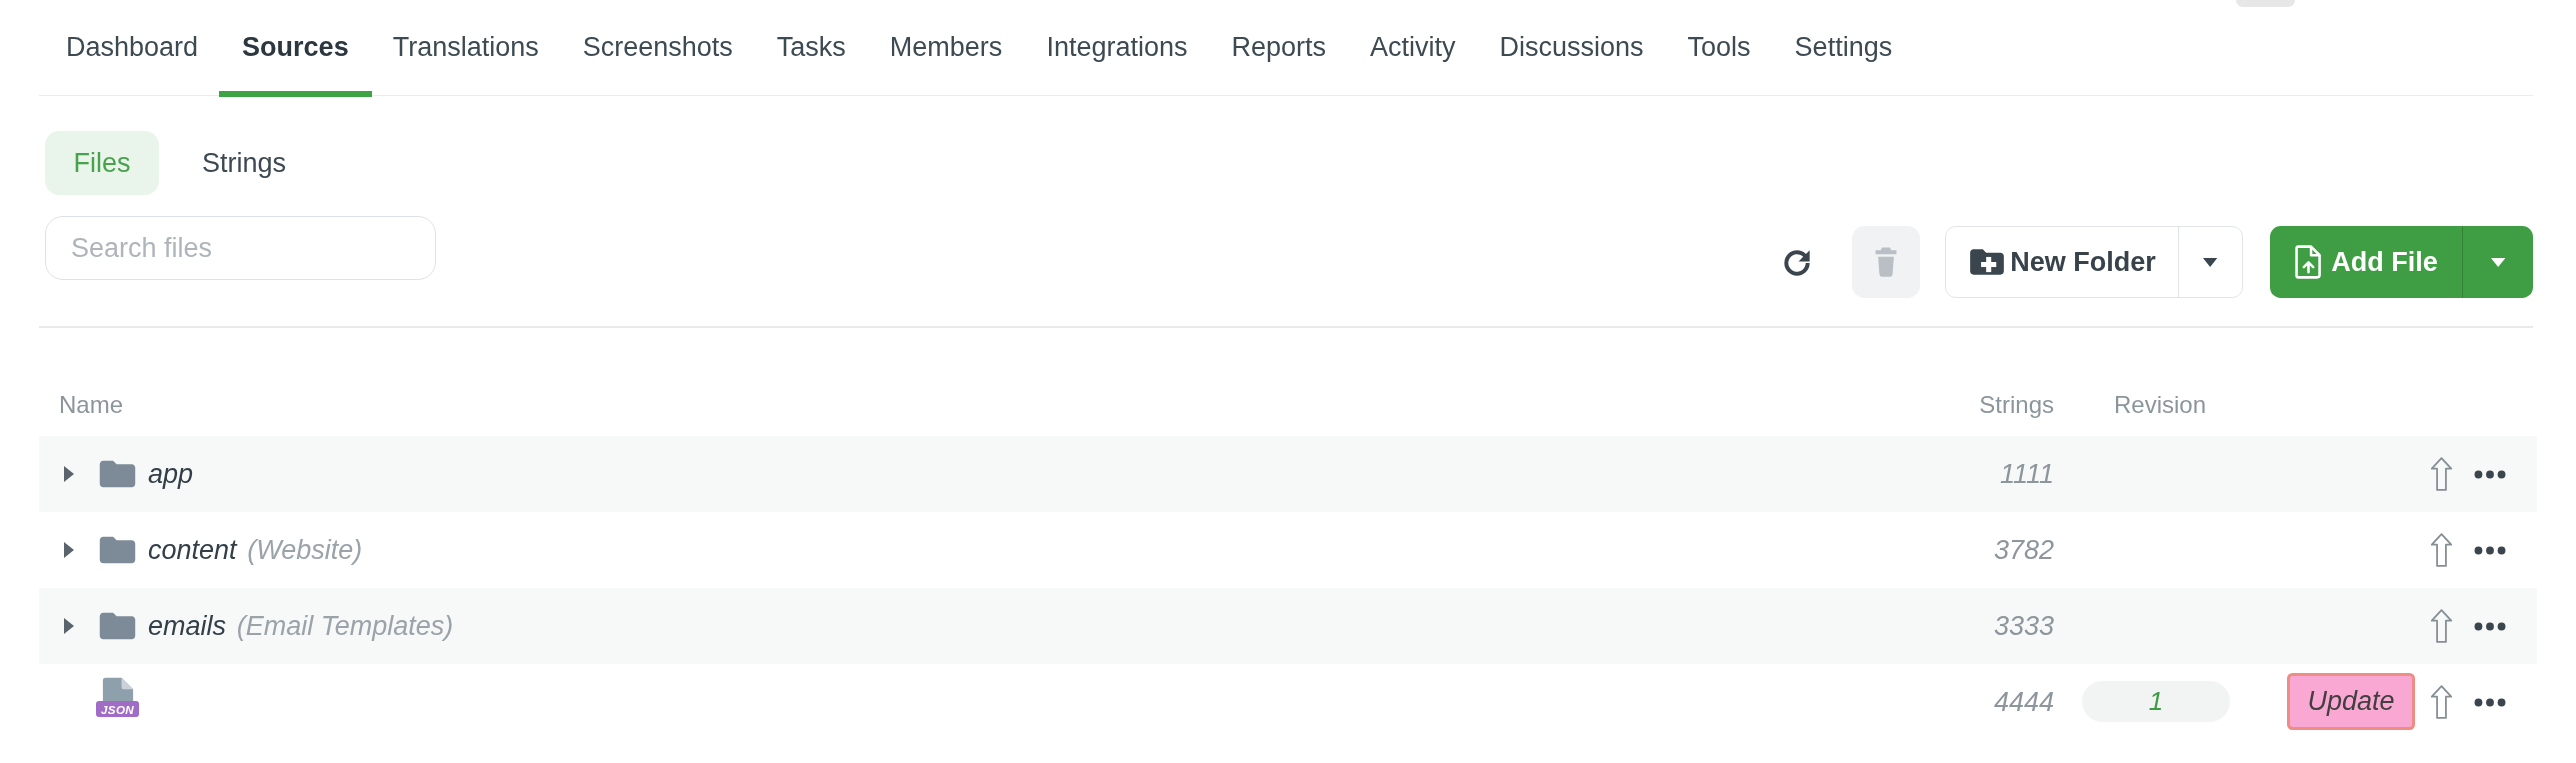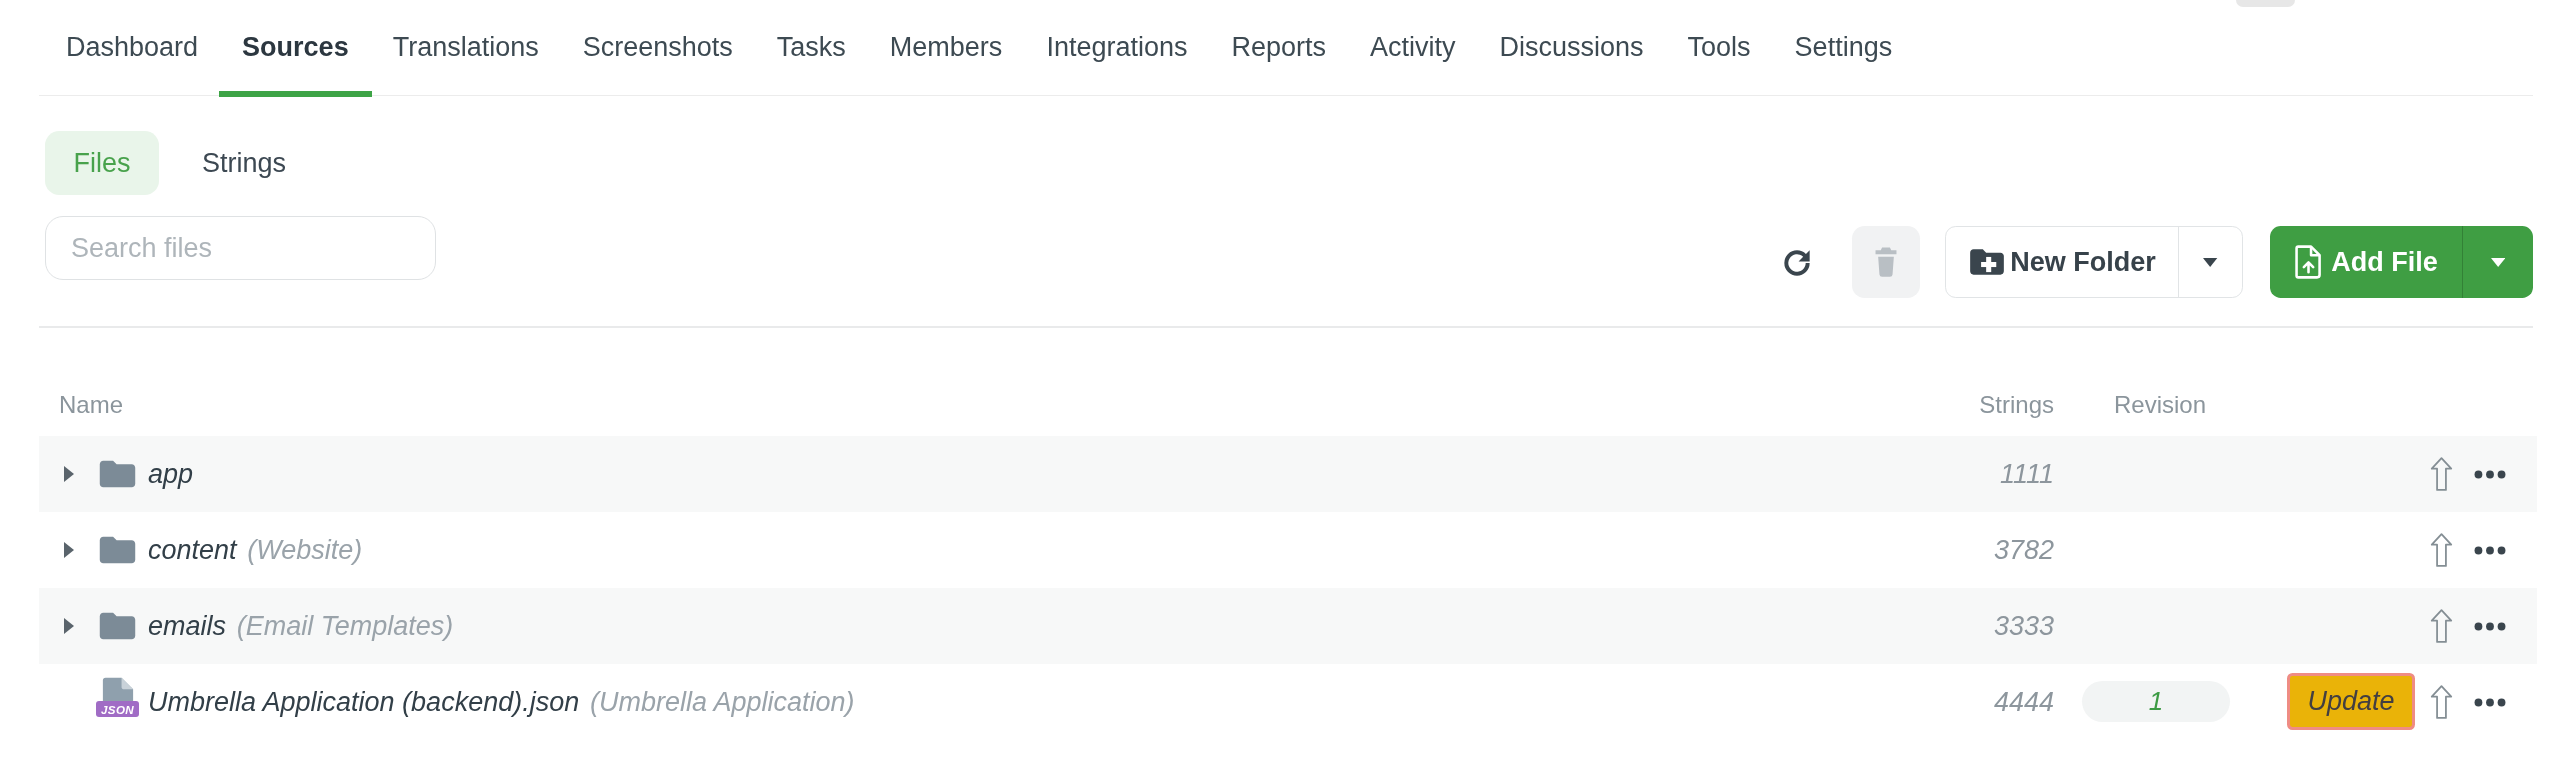--- a/index.html
+++ b/index.html
@@ -118,21 +118,21 @@
 
   .revision-pill {
     position:absolute; left:2043px; top:17px; width:148px; height:41px;
     background:#f2f4f4; border-radius:20.6px;
     display:flex; align-items:center; justify-content:center;
     font-size:26px; color:#3d9b44; cursor:pointer;
   }
 
   .update-btn {
     position:absolute; left:2248px; top:9px; width:128px; height:57px;
-    background:#eab308; border:3.6px solid #ef8c84; border-radius:5.4px;
+    background:#f9a8d4; border:3.6px solid #ef8c84; border-radius:5.4px;
     display:flex; align-items:center; justify-content:center;
     font-size:27px; color:#433f41; cursor:pointer;
   }
 
   .upload-cell { position:absolute; left:2375px; top:0; width:54px; height:100%; display:flex; align-items:center; justify-content:center; cursor:pointer; }
   .more-cell { position:absolute; left:2427px; top:0; width:48px; height:100%; display:flex; align-items:center; justify-content:center; cursor:pointer; }
 </style>
 </head>
 <body>
 
@@ -288,24 +288,20 @@
     </div>
 
     <div class="row">
       <div class="file-icon">
         <svg class="doc-svg" width="34" height="32" viewBox="0 0 38 36">
           <path fill="#8fa0ad" d="M2 5a3 3 0 0 1 3-3h18l13 13v15a3 3 0 0 1-3 3H5a3 3 0 0 1-3-3z"></path>
           <path fill="#c9d2d9" d="M23 2v10a3 3 0 0 0 3 3h10z"></path>
         </svg>
         <div class="json-badge">JSON</div>
       </div>
-      <div class="name-cell">
-        <span>Umbrella Application (backend).json</span>
-        <span class="name-note">(Umbrella Application)</span>
-      </div>
       <div class="strings-cell">4444</div>
       <div class="revision-pill">1</div>
       <div class="update-btn">Update</div>
       <div class="upload-cell">
         <svg width="23" height="36" viewBox="0 0 26 40">
           <path d="M13 2 L24 14 H18 V38 H8 V14 H2 Z" fill="none" stroke="#848e94" stroke-width="2" stroke-linejoin="round"></path>
         </svg>
       </div>
       <div class="more-cell">
         <svg width="32" height="9" viewBox="0 0 36 10">

